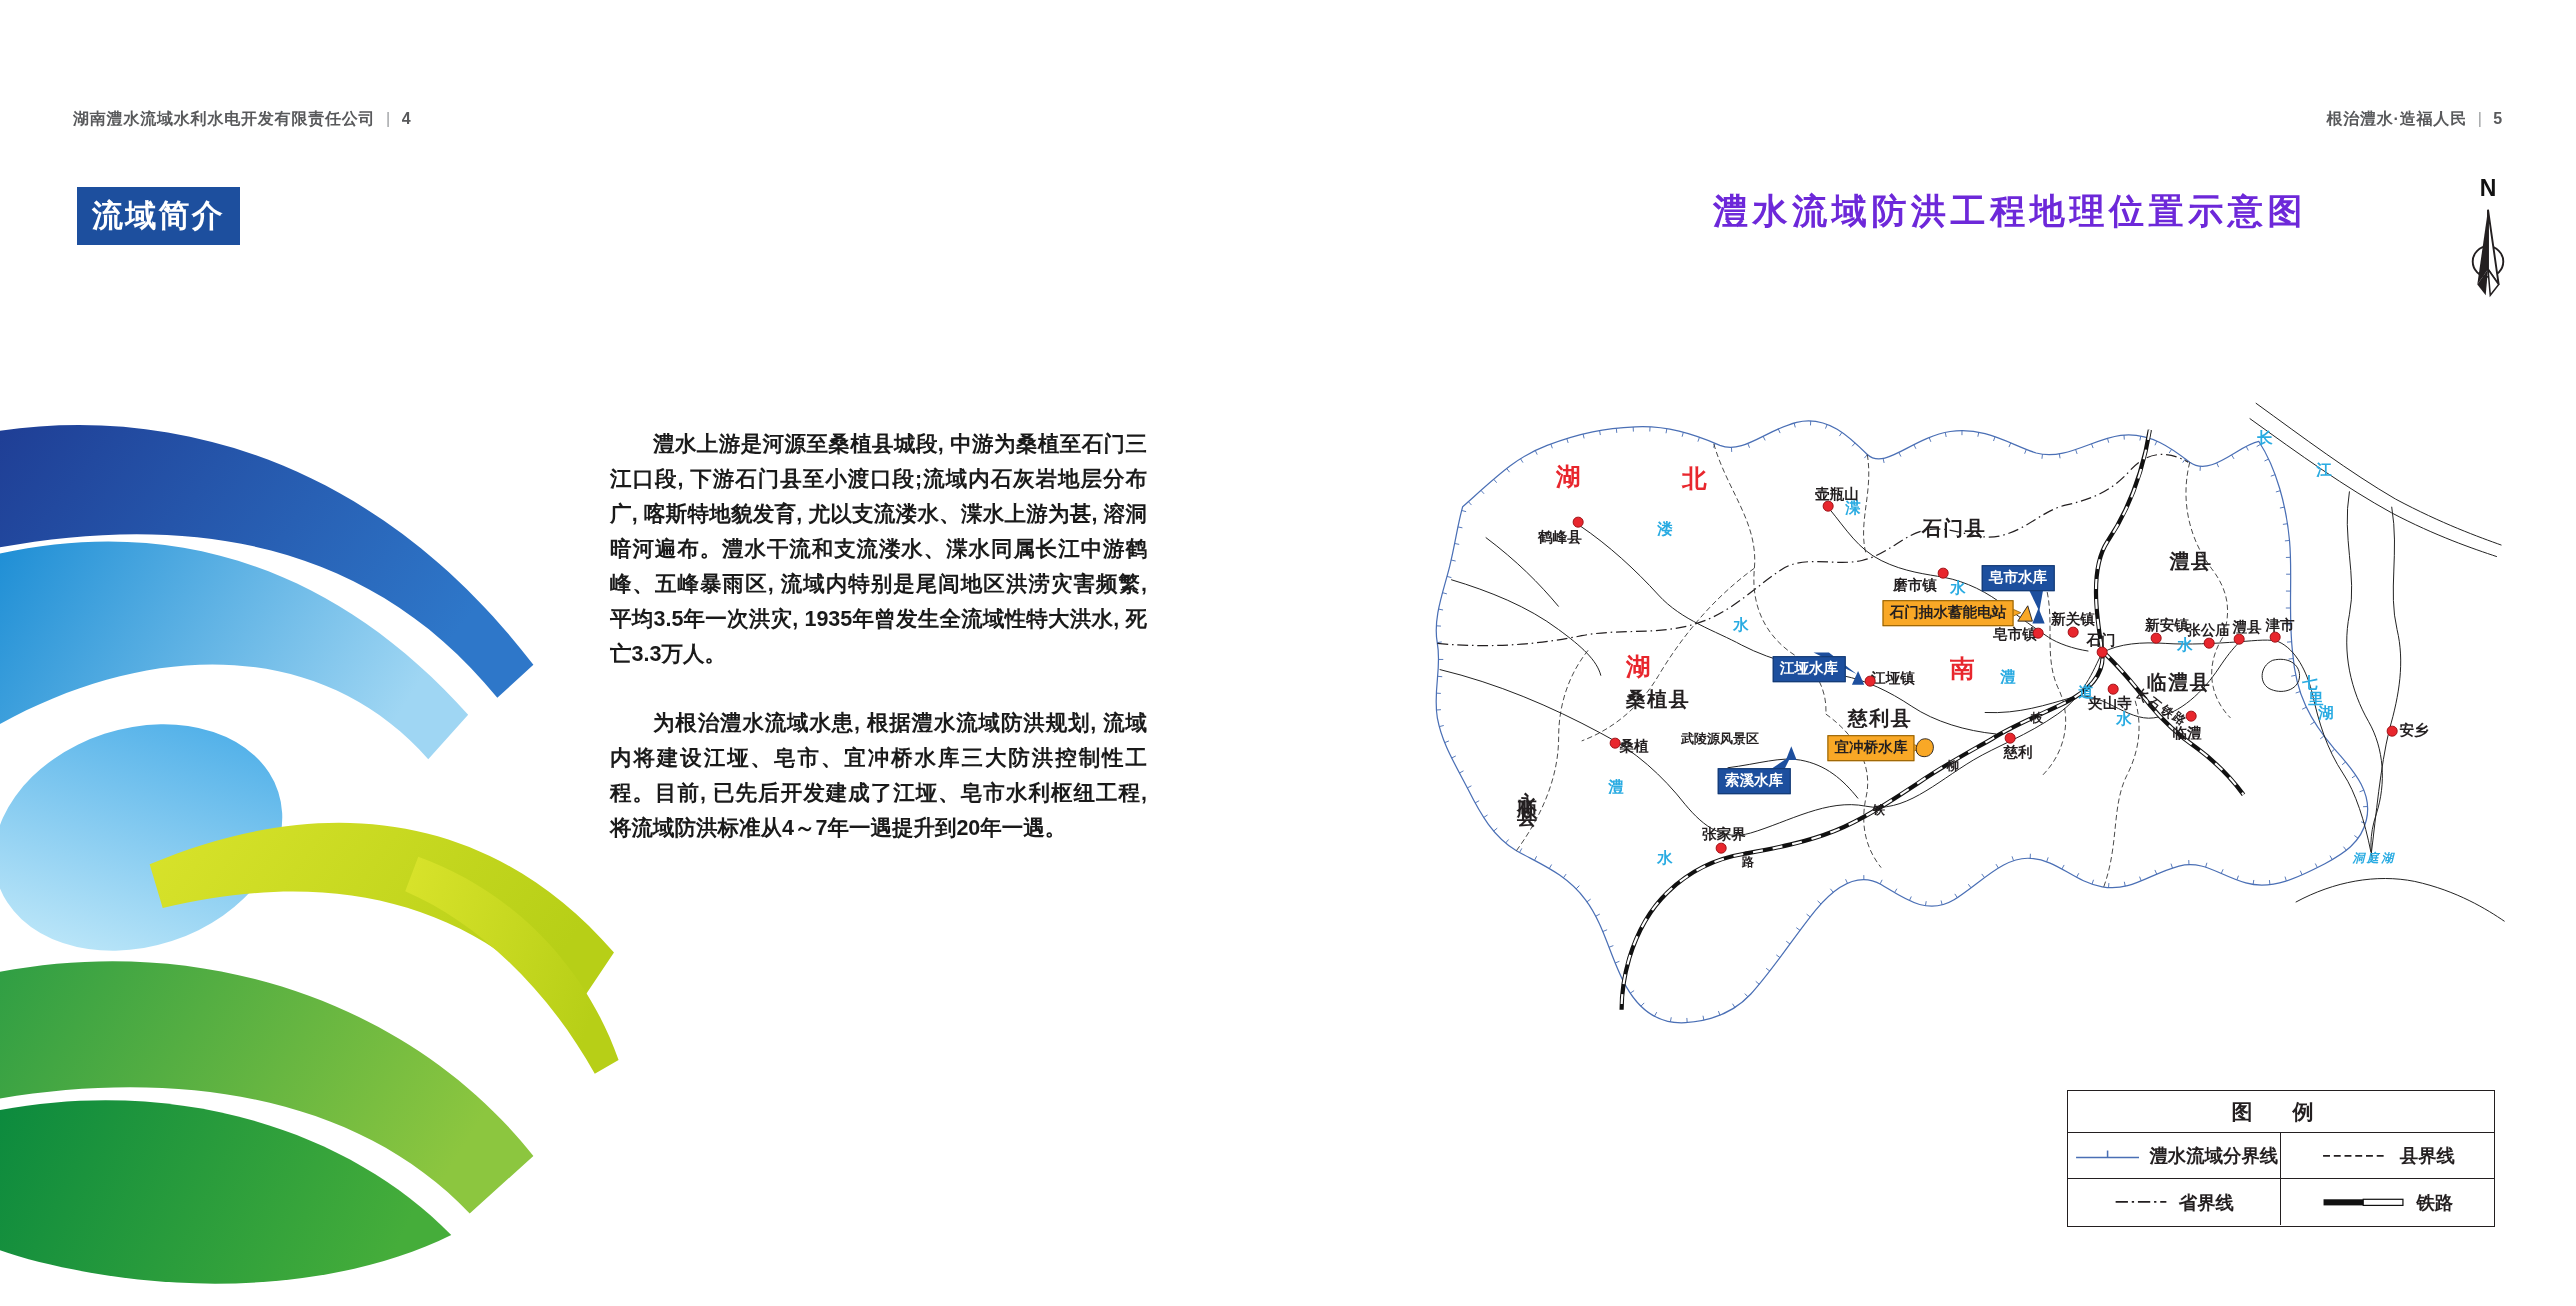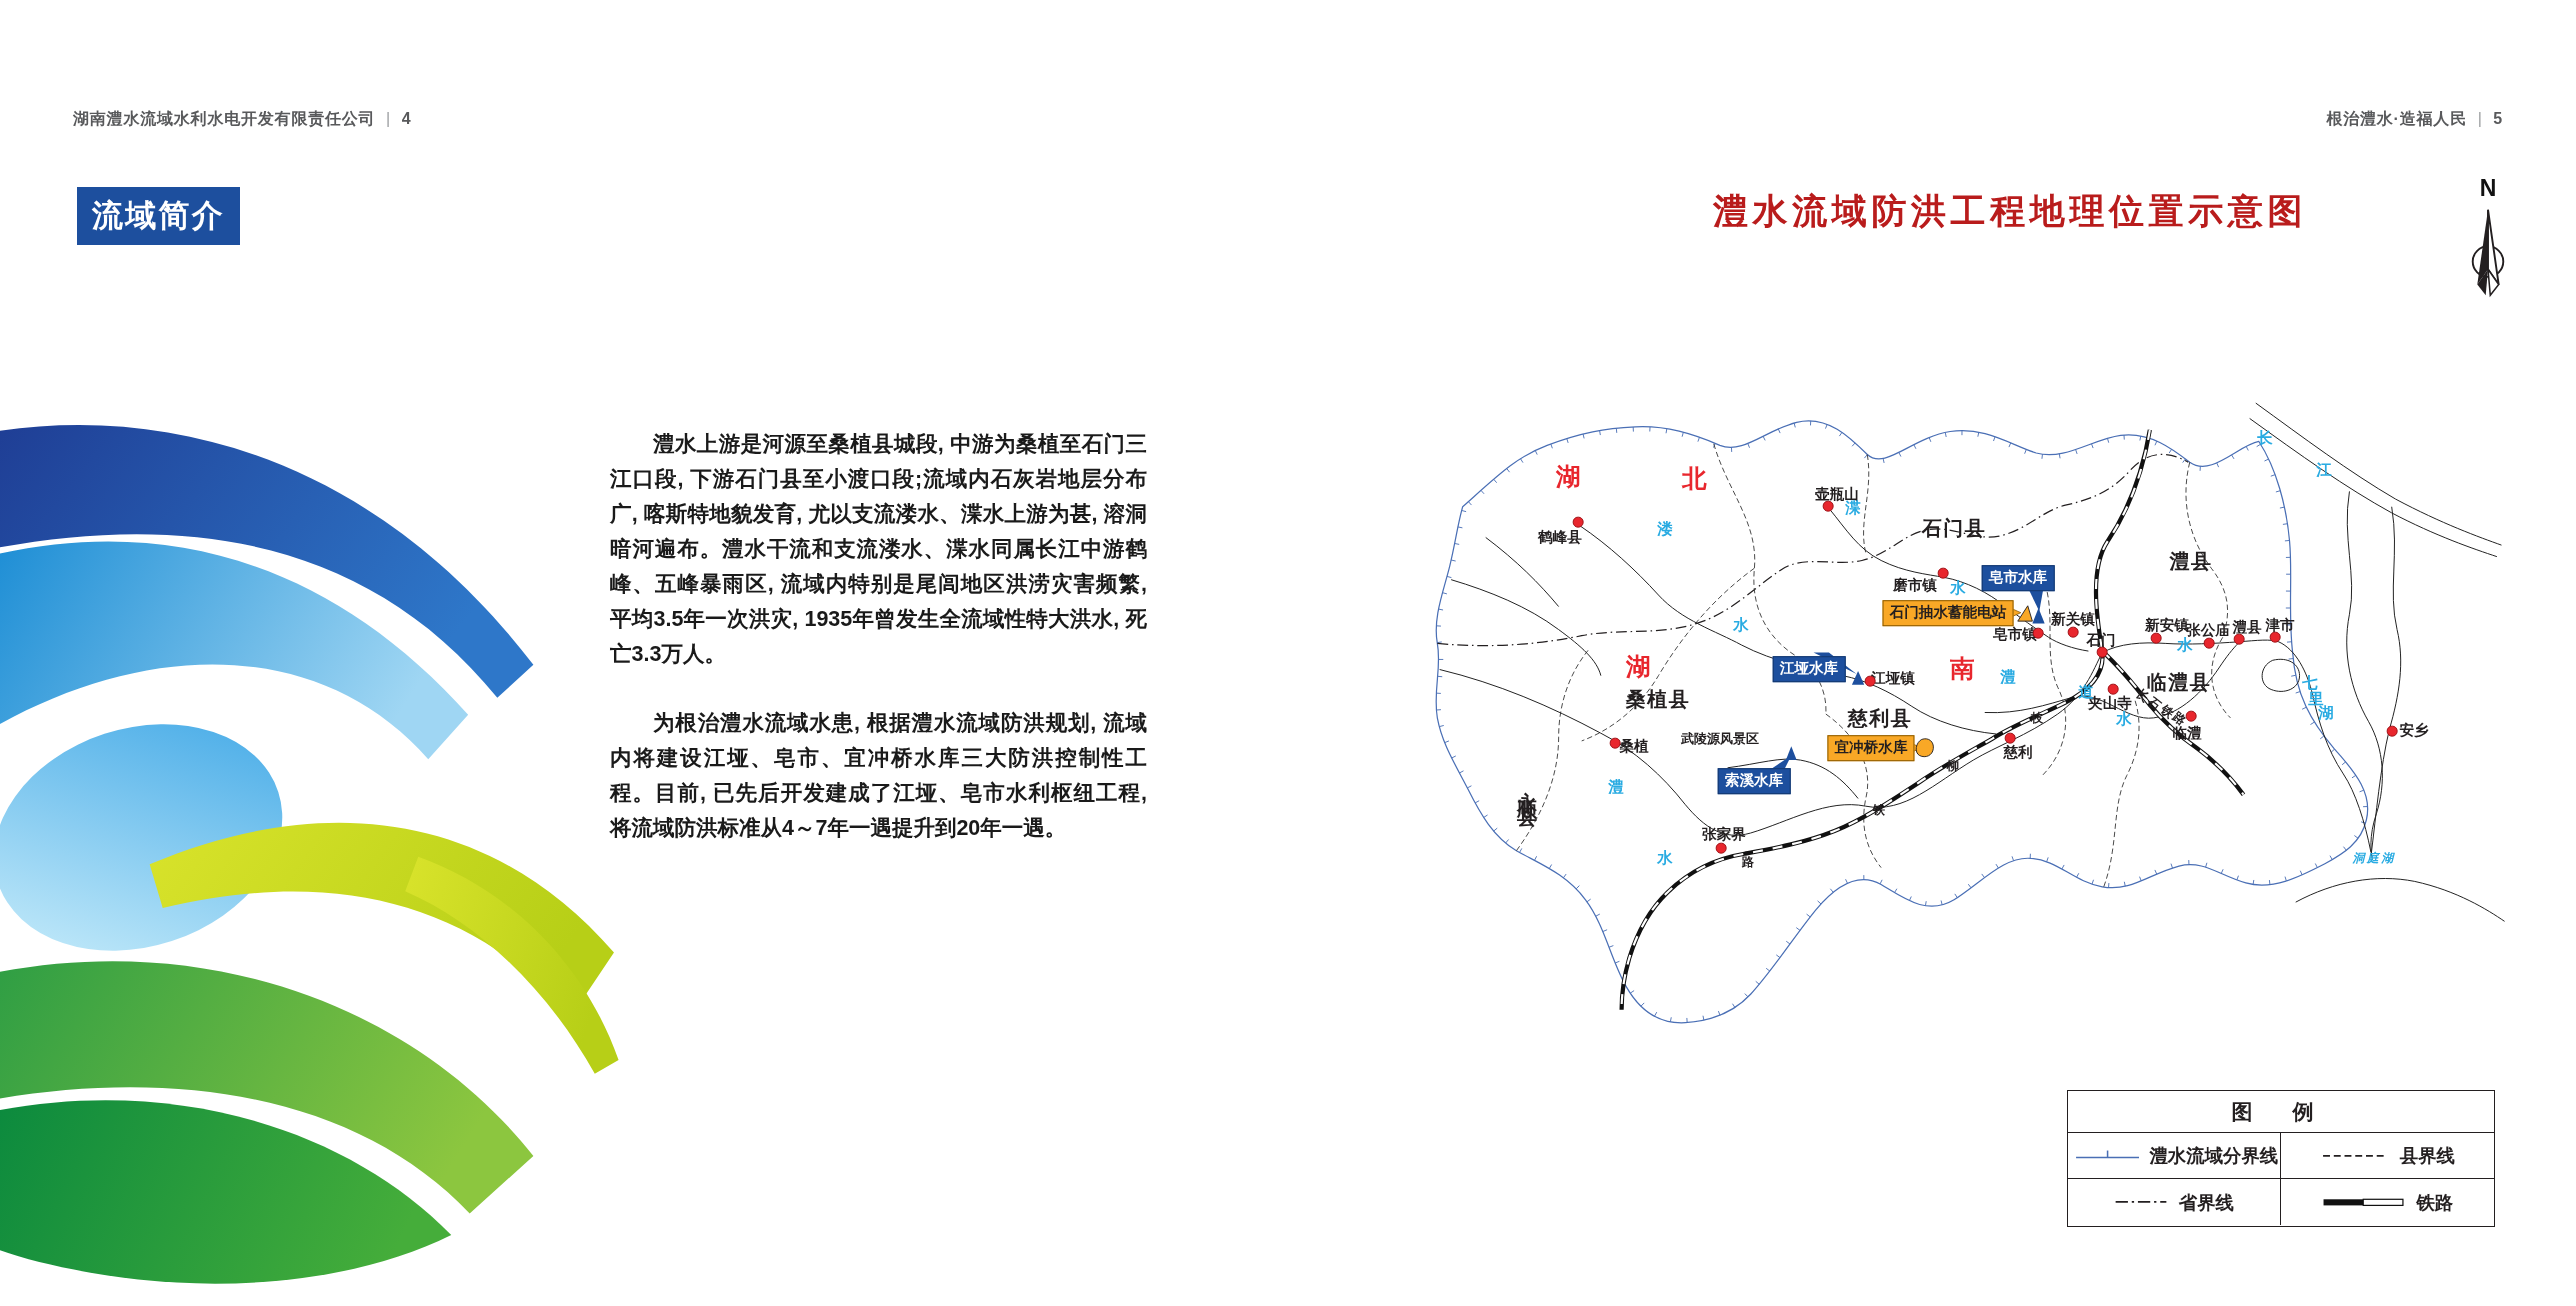--- a/index.html
+++ b/index.html
@@ -14,21 +14,21 @@
   
   #section-badge{position:absolute;left:77px;top:187px;width:163px;height:58px;
     background:#1d4f9e;color:#fff;font-size:31px;font-weight:bold;text-align:center;
     line-height:58px;letter-spacing:2.3px;}
   
   #body-text{position:absolute;left:610px;top:427px;width:537px;font-size:21.5px;
     line-height:35px;font-weight:bold;color:#1a1a1a;text-align:justify;}
   #body-text p{margin:0 0 34px 0;text-indent:2em;}
   
   #map-title{position:absolute;left:2010px;top:188px;transform:translateX(-50%);
-    white-space:nowrap;color:#b91c1c;font-size:35px;font-weight:bold;letter-spacing:4.6px;}
+    white-space:nowrap;color:#6d28d9;font-size:35px;font-weight:bold;letter-spacing:4.6px;}
   
   #compass{position:absolute;left:2461px;top:175px;width:54px;text-align:center;}
   #compass .n{font-size:23px;font-weight:bold;color:#111;}
   
   #legend{position:absolute;left:2067px;top:1090px;width:428px;height:137px;
     border:1.5px solid #231f20;box-sizing:border-box;background:#fff;}
   #legend .lg-title{height:41px;line-height:41px;text-align:center;font-size:21px;
     font-weight:bold;letter-spacing:17px;border-bottom:1.5px solid #231f20;}
   #legend .lg-grid{display:grid;grid-template-columns:1fr 1fr;grid-template-rows:1fr 1fr;height:92px;}
   #legend .lg-cell{display:flex;align-items:center;justify-content:center;gap:10.7px;

